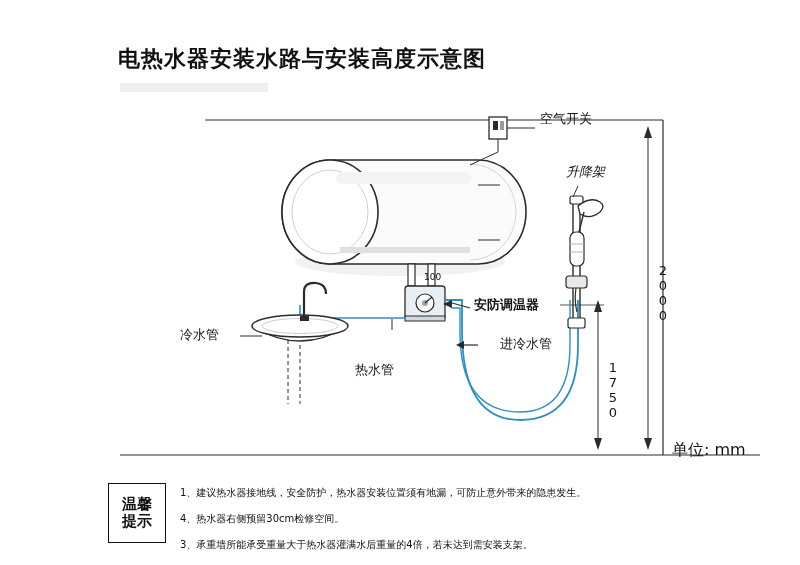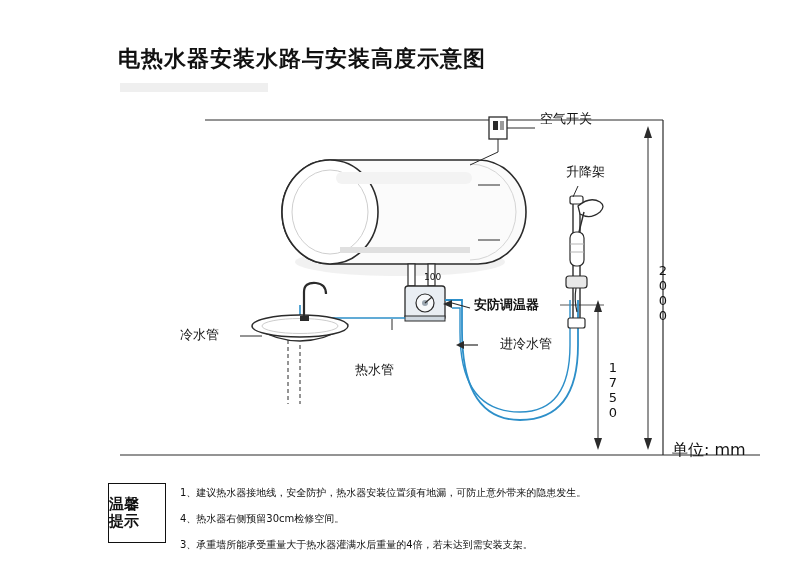--- a/index.html
+++ b/index.html
@@ -59,21 +59,21 @@
   }
   .tips-box {
     position: absolute;
     left: 108px;
     top: 483px;
     width: 56px;
     height: 58px;
     border: 1.5px solid #111;
     display: flex;
     flex-direction: column;
-    align-items: flex-start;
+    align-items: center;
     justify-content: center;
     font-weight: bold;
     font-size: 15px;
     line-height: 1.15;
     color: #111;
   }
   .tips-lines {
     position: absolute;
     left: 180px;
     top: 487px;
@@ -193,21 +193,21 @@
     <line x1="464" y1="345" x2="478" y2="345" stroke="#2b2b2b" stroke-width="1.2"></line>
     <polygon points="464,341 464,349 456,345" fill="#2b2b2b"></polygon>
 
     <line x1="392" y1="330" x2="392" y2="319" stroke="#2b2b2b" stroke-width="1"></line>
 
     <line x1="240" y1="336" x2="262" y2="336" stroke="#2b2b2b" stroke-width="1"></line>
   </svg>
 
   <div class="lbl" style="left:540px; top:112px;">空气开关</div>
 
-  <div class="lbl" style="left:566px; top:165px;">升降架</div>
+  <div class="lbl" style="left:566px; top:165px;font-style:italic;">升降架</div>
 
   <div class="lbl bold" style="left:474px; top:298px;">安防调温器</div>
 
   <div class="lbl" style="left:180px; top:328px;font-family:Liberation Serif, serif;">冷水管</div>
 
   <div class="lbl" style="left:355px; top:328px;margin-top:35px;">热水管</div>
 
   <div class="lbl" style="left:500px; top:337px;">进冷水管</div>
 
   <div class="lbl vert" style="left:655px; top:263px;">2000</div>

